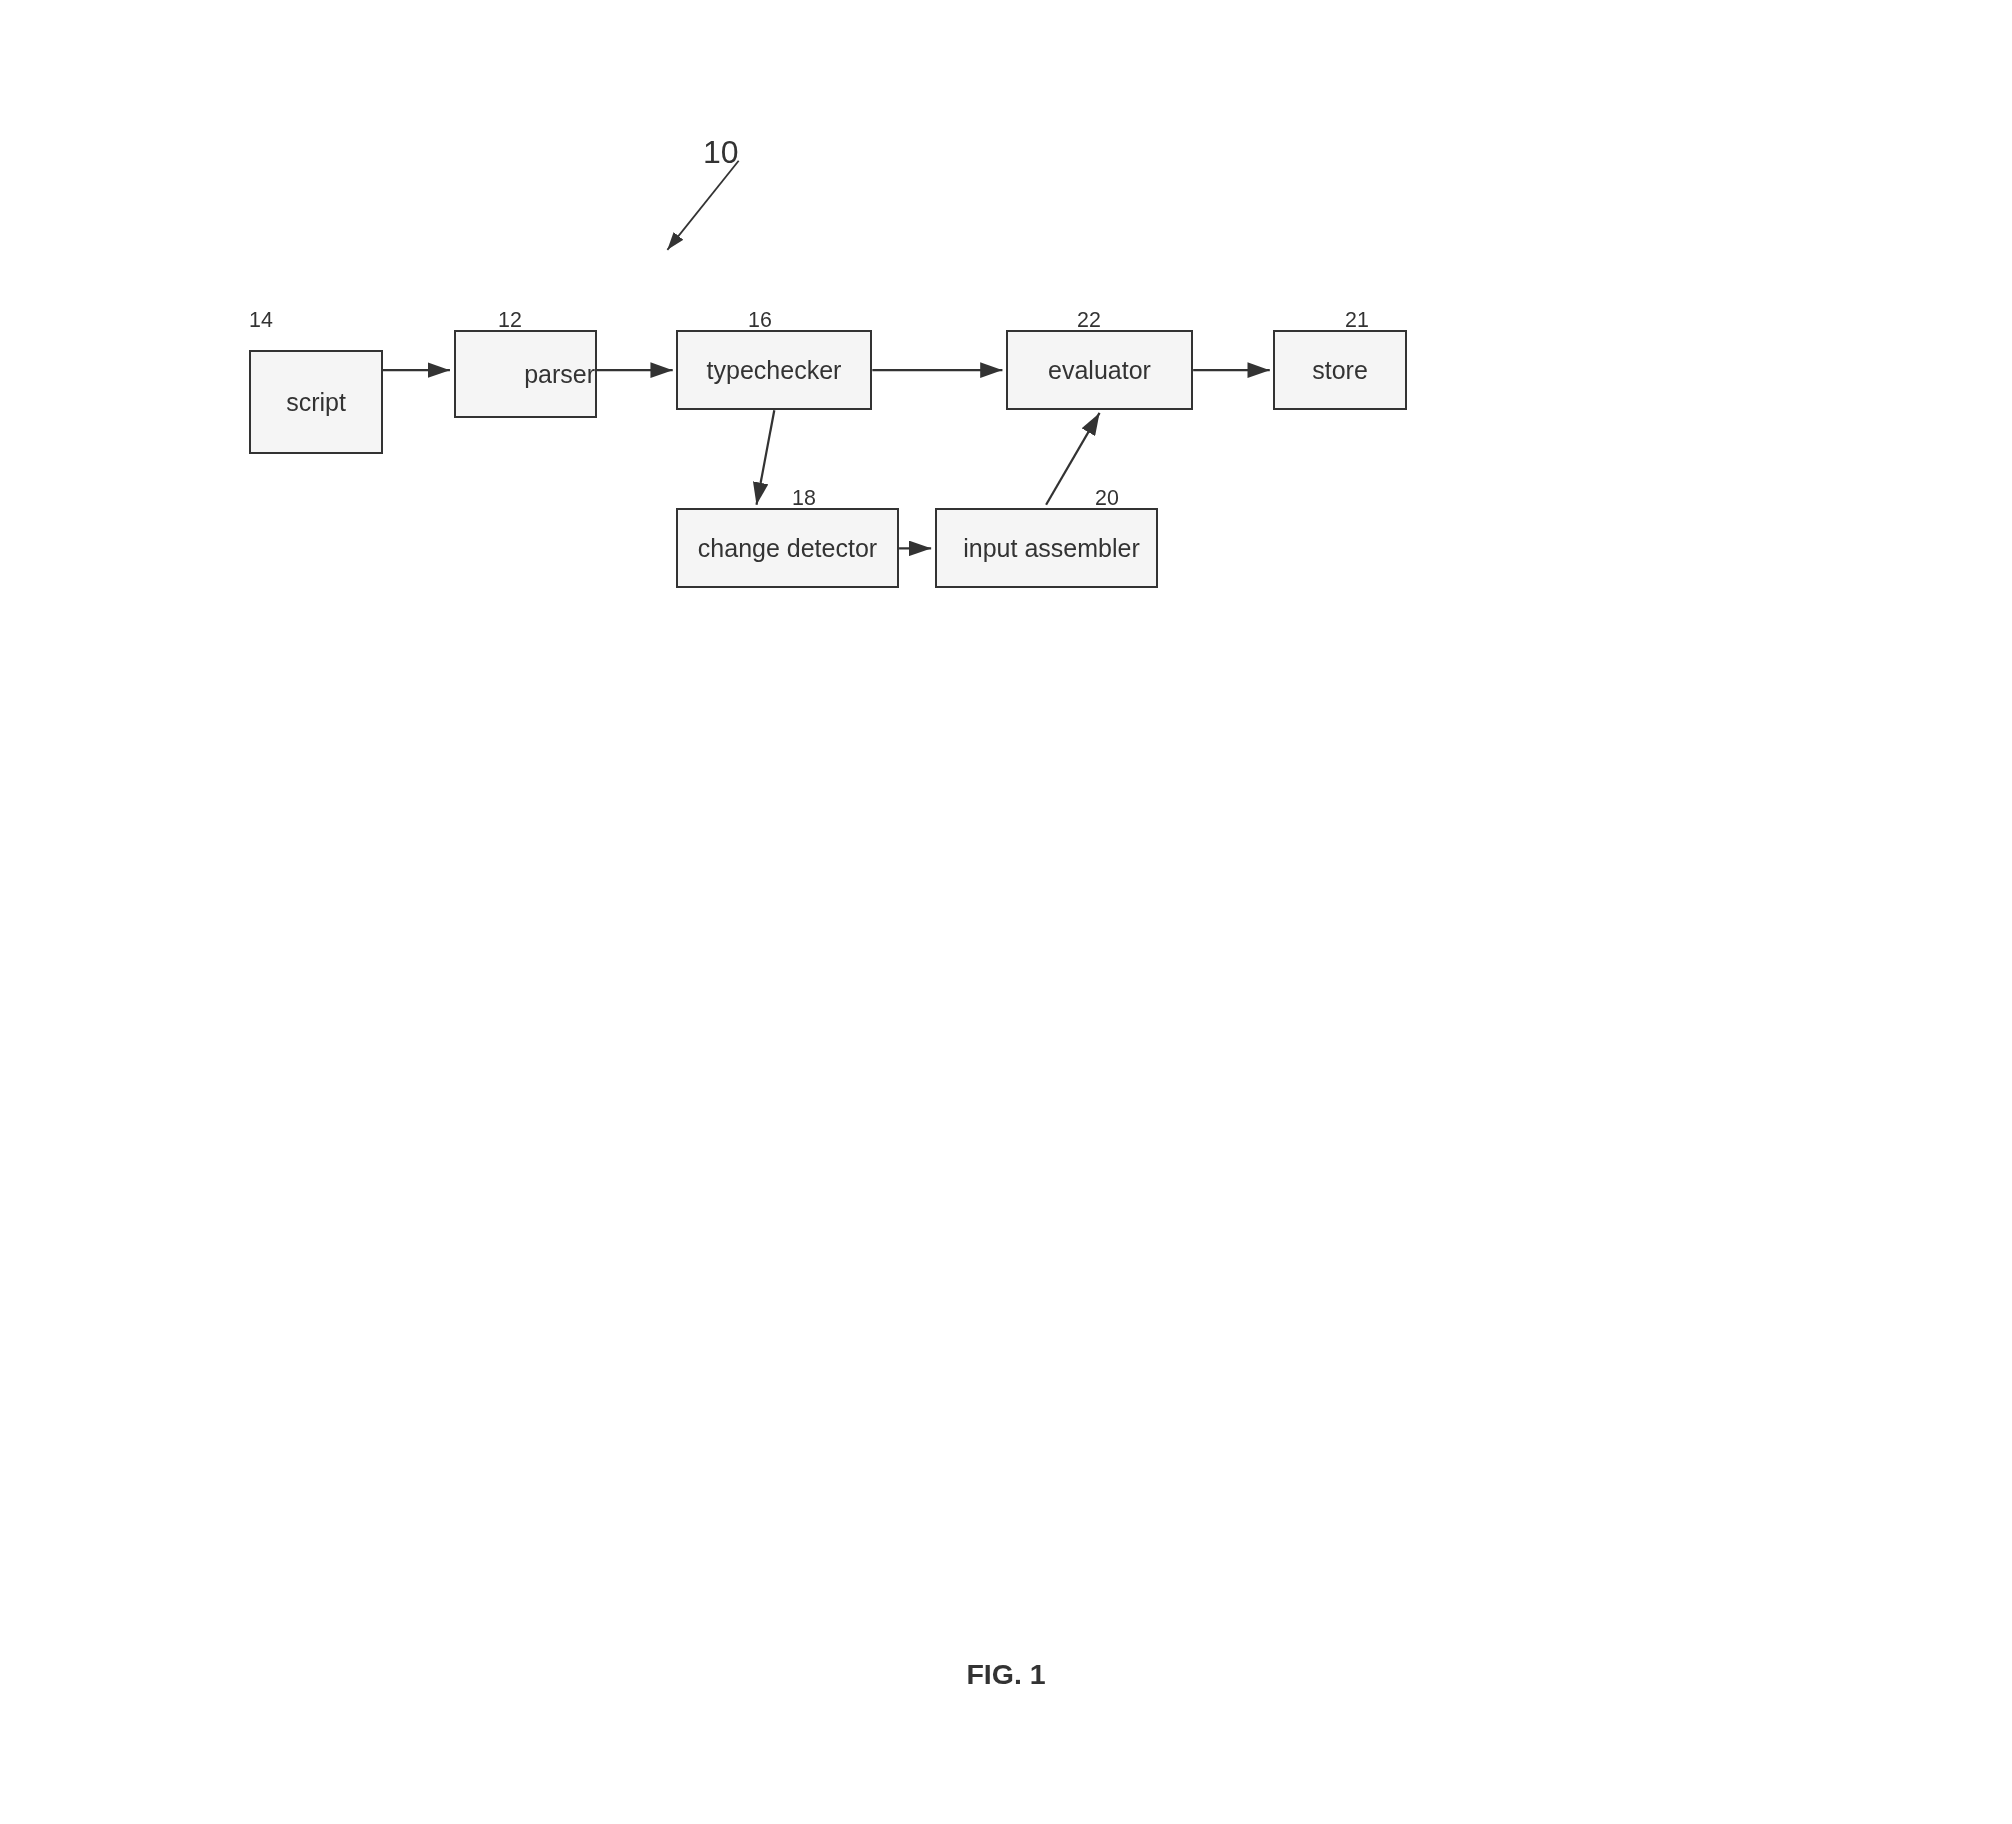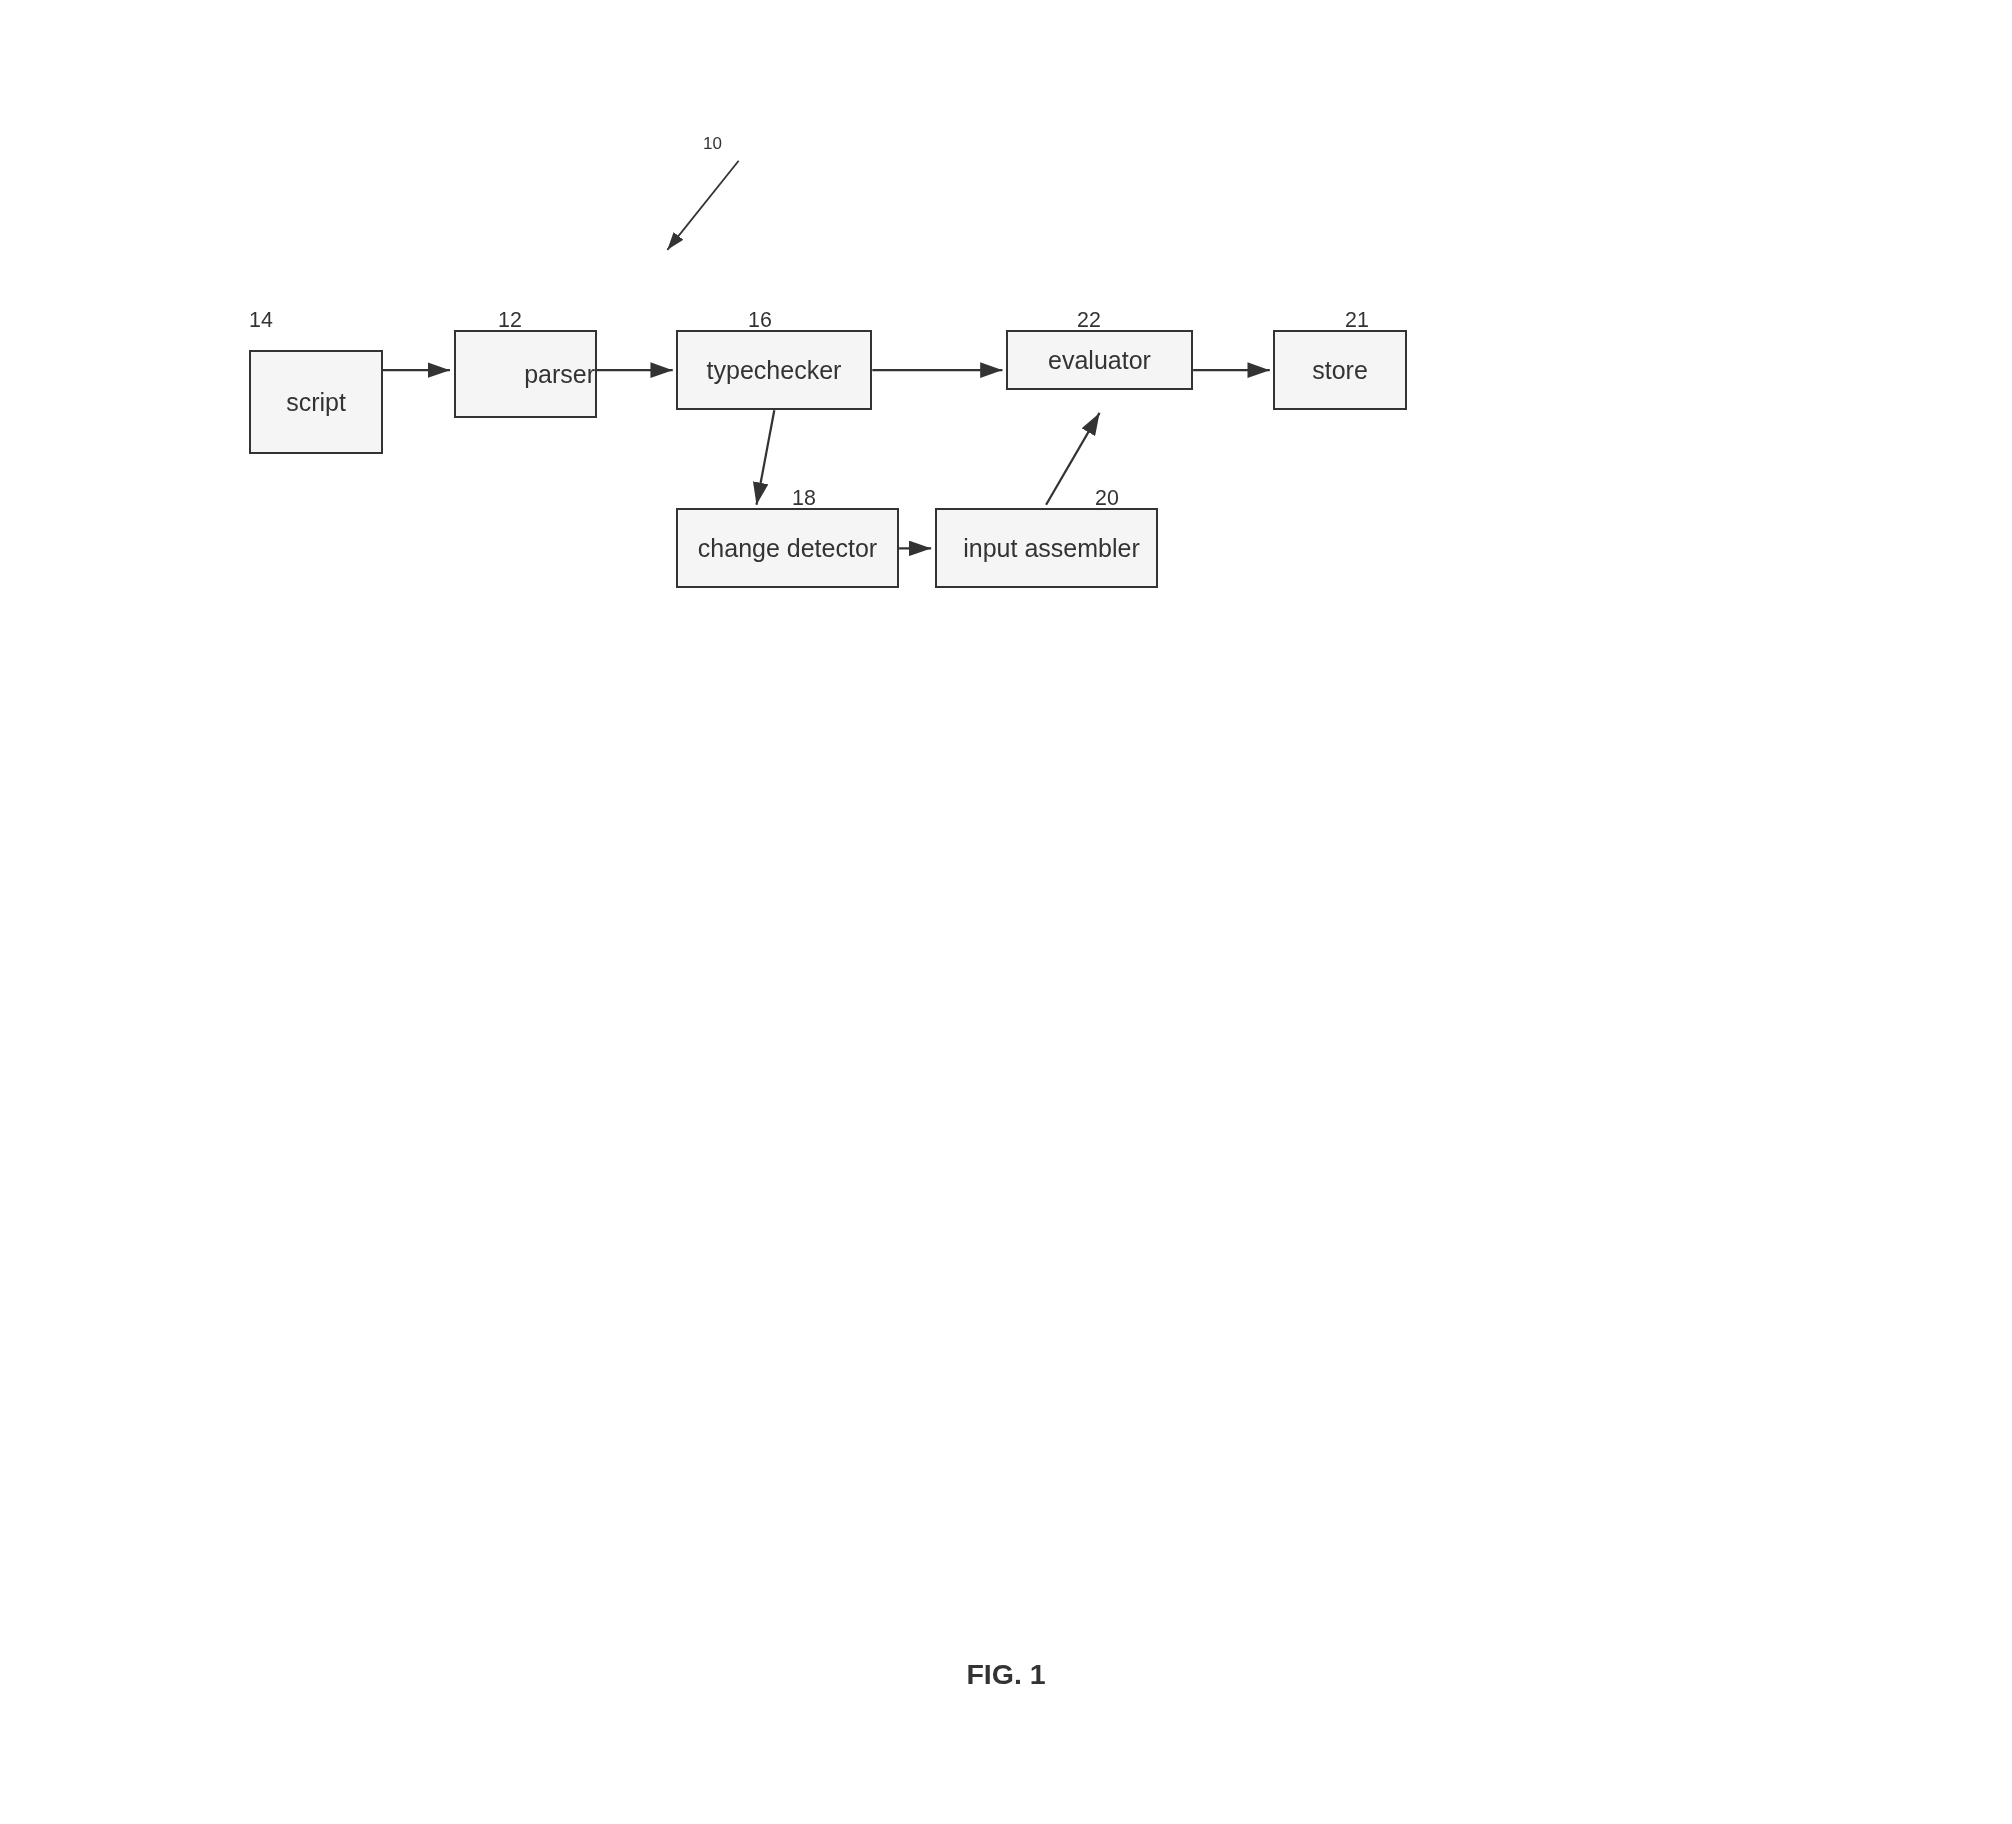--- a/index.html
+++ b/index.html
@@ -15,21 +15,21 @@
       position: absolute;
       top: 134px;
       left: 50%;
       transform: translateX(-50%);
       width: 1604px;
       height: 802px;
     }
     
     .ref-label {
       position: absolute;
-      font-size: 17px;
+      font-size: 32px;
       color: #333;
       font-style: normal;
     }
     
     .box {
       position: absolute;
       border: 2.7px solid #333;
       background: #f5f5f5;
       display: flex;
       align-items: center;
@@ -104,21 +104,21 @@
   <div class="box" style="left:250px; top:196px; width:143px; height:88px;justify-content:flex-end;">
     <span>parser</span>
   </div>
   <div class="box-ref" style="left:294px; top:174px;">12</div>
 
   <div class="box" style="left:472px; top:196px; width:196px; height:80px;">
     <span>typechecker</span>
   </div>
   <div class="box-ref" style="left:544px; top:174px;">16</div>
 
-  <div class="box" style="left:802px; top:196px; width:187px; height:60px;">
+  <div class="box" style="left:802px; top:196px; width:187px; height:80px;">
     <span>evaluator</span>
   </div>
   <div class="box-ref" style="left:873px; top:174px;">22</div>
 
   <div class="box" style="left:1069px; top:196px; width:134px; height:80px;">
     <span>store</span>
   </div>
   <div class="box-ref" style="left:1141px; top:174px;">21</div>
 
   <div class="box" style="left:472px; top:374px; width:223px; height:80px;">

